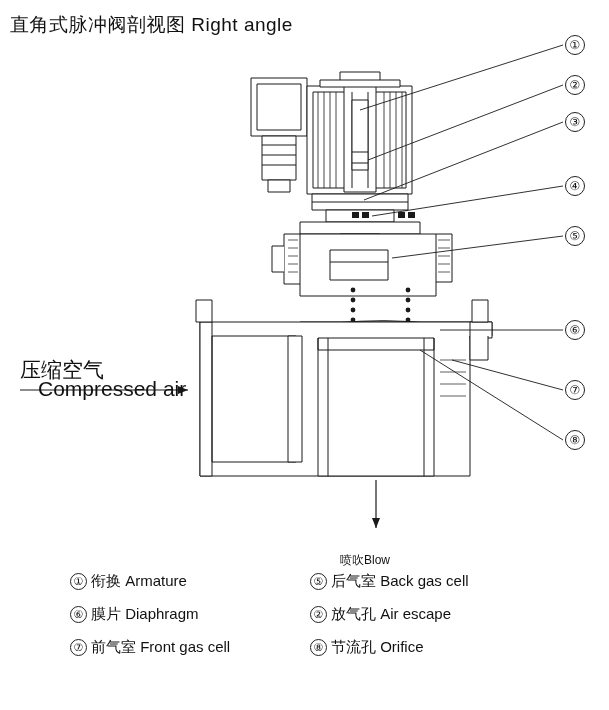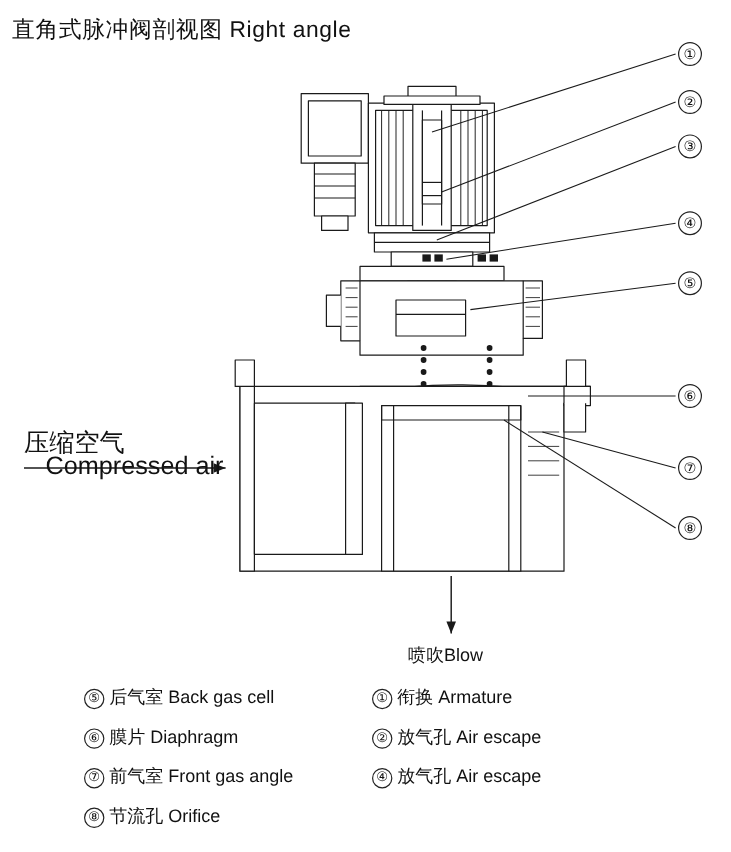--- a/index.html
+++ b/index.html
@@ -50,22 +50,22 @@
   .flow-label {
     position: absolute;
     font-size: 21px;
     line-height: 19px;
     color: #111;
     white-space: nowrap;
   }
   #blow-label {
     position: absolute;
     left: 340px;
-    top: 537px;
-    font-size: 15px;
+    top: 552px;
+    font-size: 12px;
     color: #111;
     white-space: nowrap;
   }
   #legend {
     position: absolute;
     left: 70px;
     top: 565px;
     width: 520px;
     display: grid;
     grid-template-columns: 240px 280px;
@@ -260,38 +260,35 @@
   <div class="callout-num" style="left:565px; top:320px;">⑥</div>
   <div class="callout-num" style="left:565px; top:380px;">⑦</div>
   <div class="callout-num" style="left:565px; top:430px;">⑧</div>
 
   <div class="flow-label" style="left:20px; top:360px;">压缩空气</div>
   <div class="flow-label" style="left:38px; top:379px;">Compressed air</div>
   <div id="blow-label">喷吹Blow</div>
 
   <div id="legend">
     <div class="legend-item">
+      <span class="legend-mark">①</span><span>衔换 Armature</span>
+    </div>
+    <div class="legend-item">
       <span class="legend-mark">⑤</span><span>后气室 Back gas cell</span>
     </div>
-    <div class="legend-item">
-      <span class="legend-mark">①</span><span>衔换 Armature</span>
-    </div>
 
     <div class="legend-item">
       <span class="legend-mark">⑥</span><span>膜片 Diaphragm</span>
     </div>
     <div class="legend-item">
       <span class="legend-mark">②</span><span>放气孔 Air escape</span>
     </div>
 
     <div class="legend-item">
-      <span class="legend-mark">⑦</span><span>前气室 Front gas angle</span>
-    </div>
-
-    <div class="legend-item">
-      <span class="legend-mark">④</span><span>放气孔 Air escape</span>
-    </div>
+      <span class="legend-mark">⑦</span><span>前气室 Front gas cell</span>
+    </div>
+
     <div class="legend-item">
       <span class="legend-mark">⑧</span><span>节流孔 Orifice</span>
     </div>
   </div>
 
 </div>
 
 </body></html>

